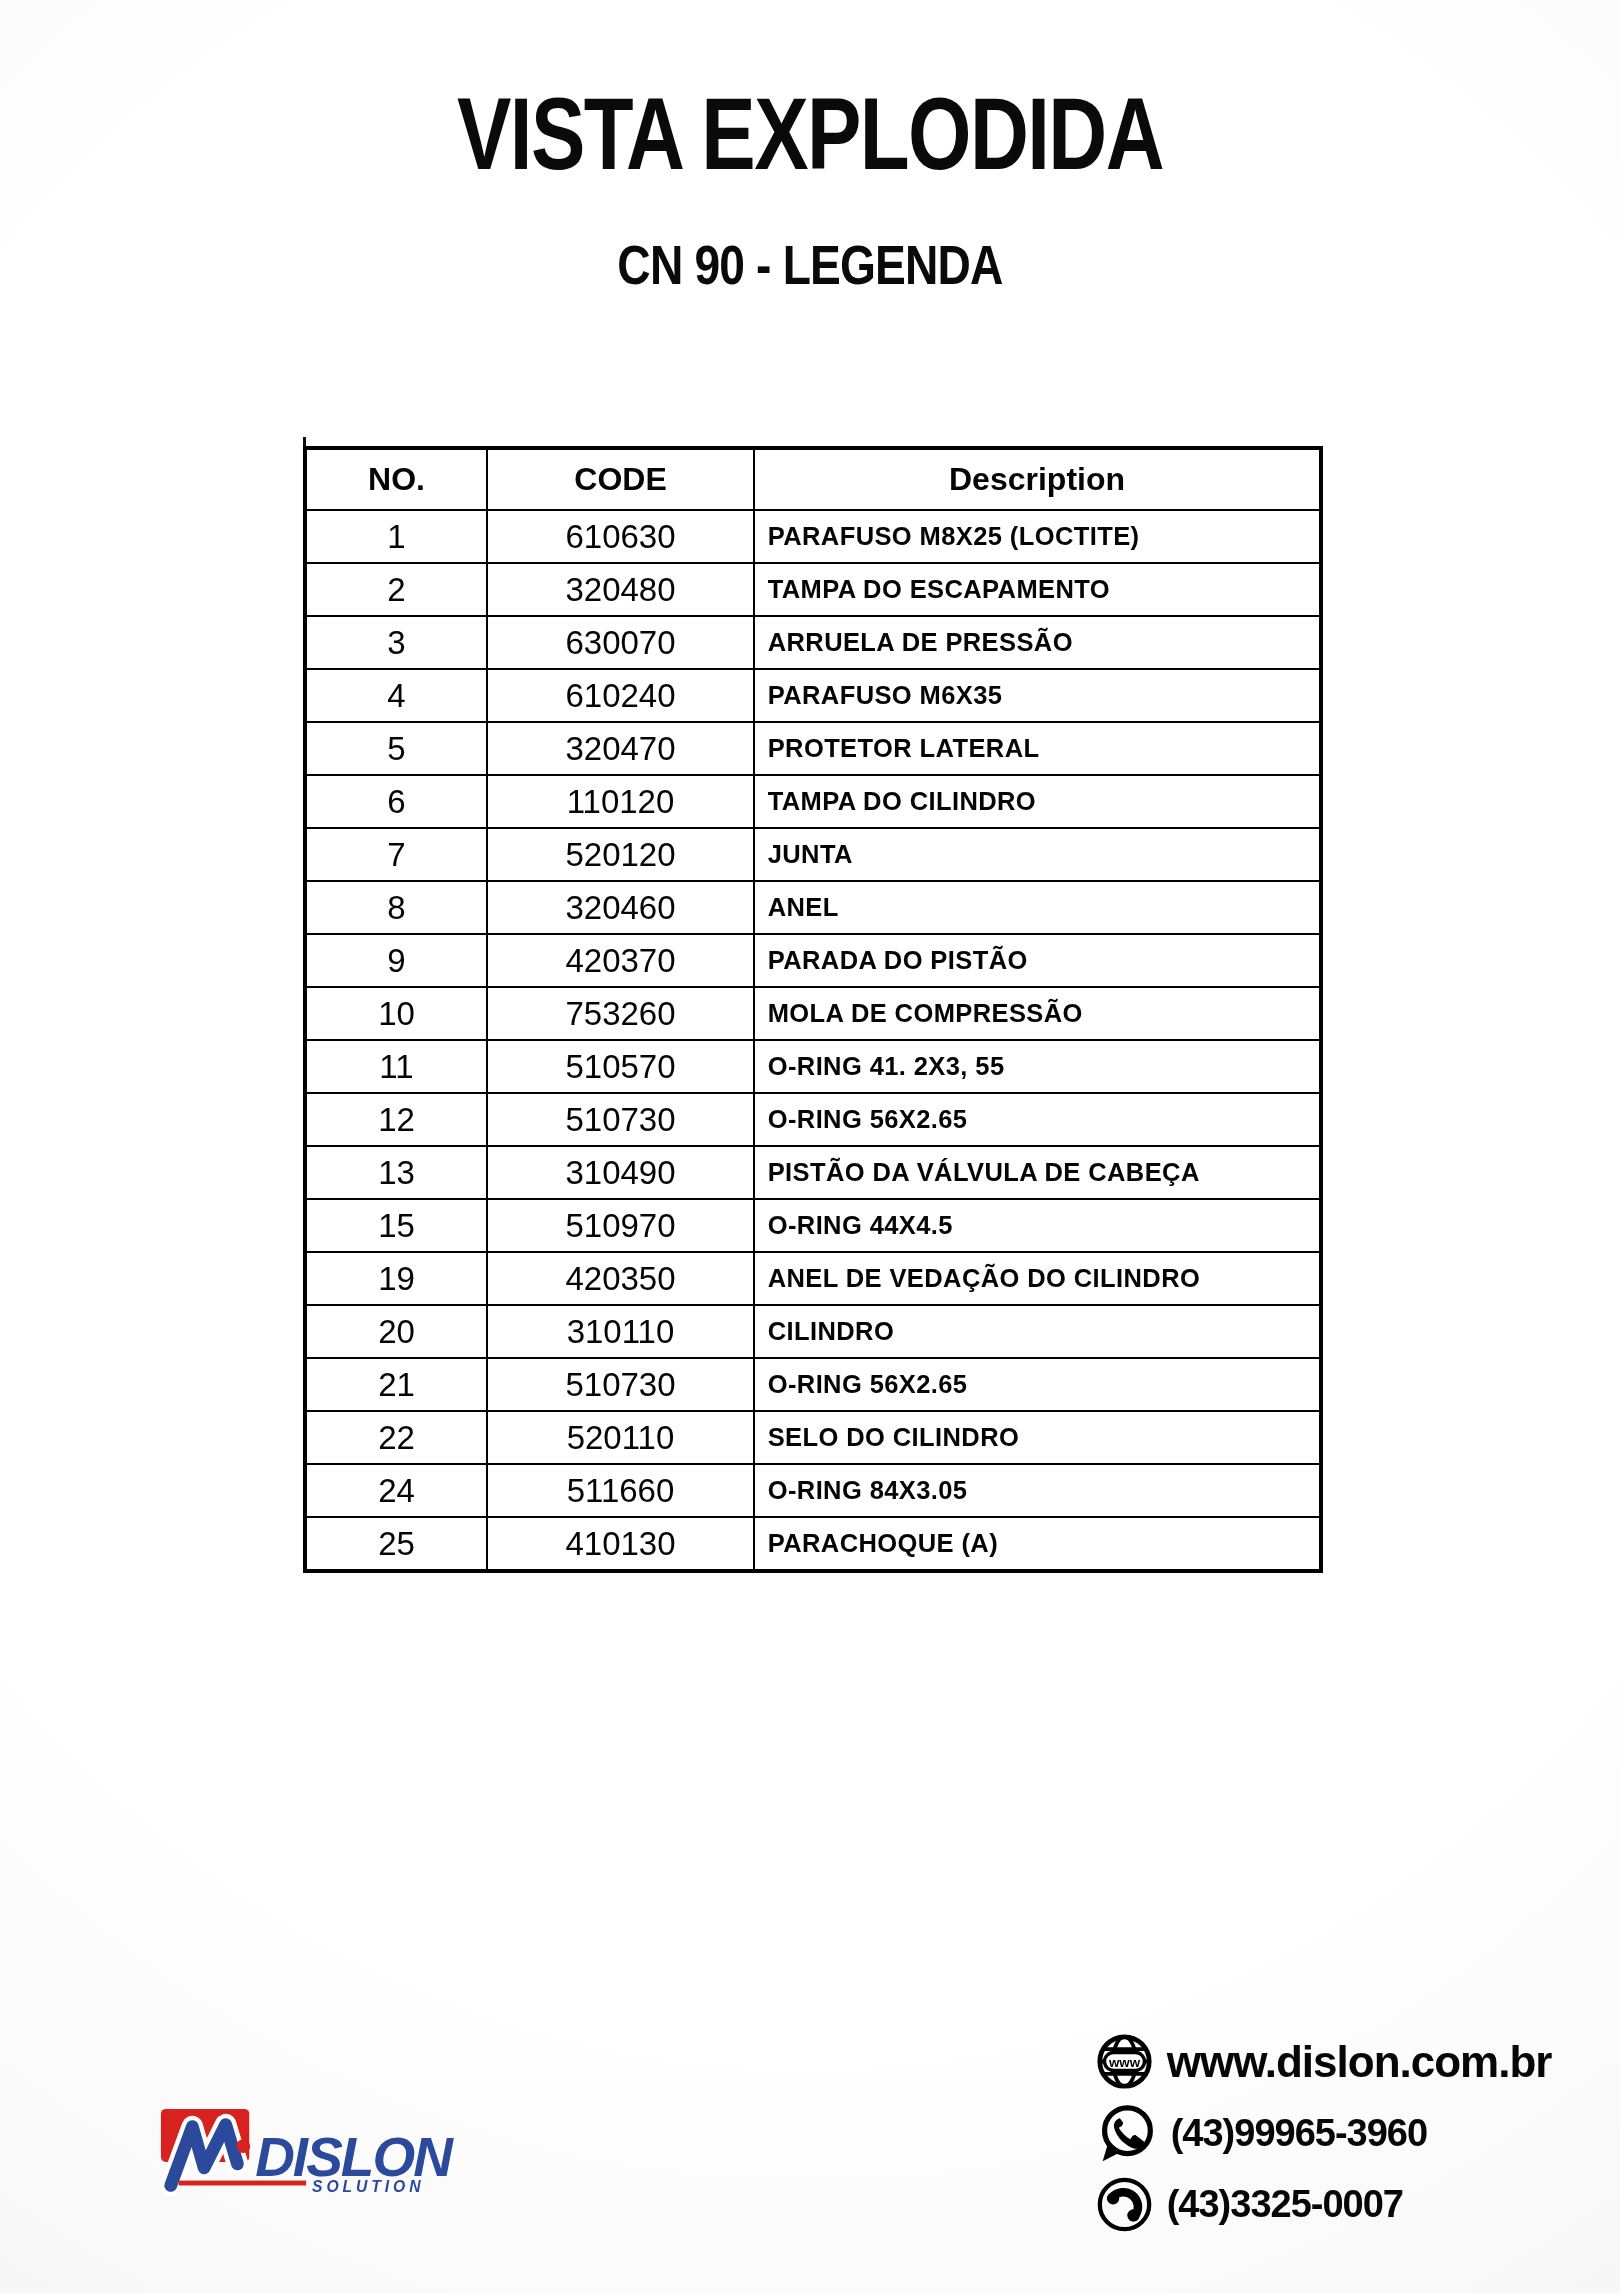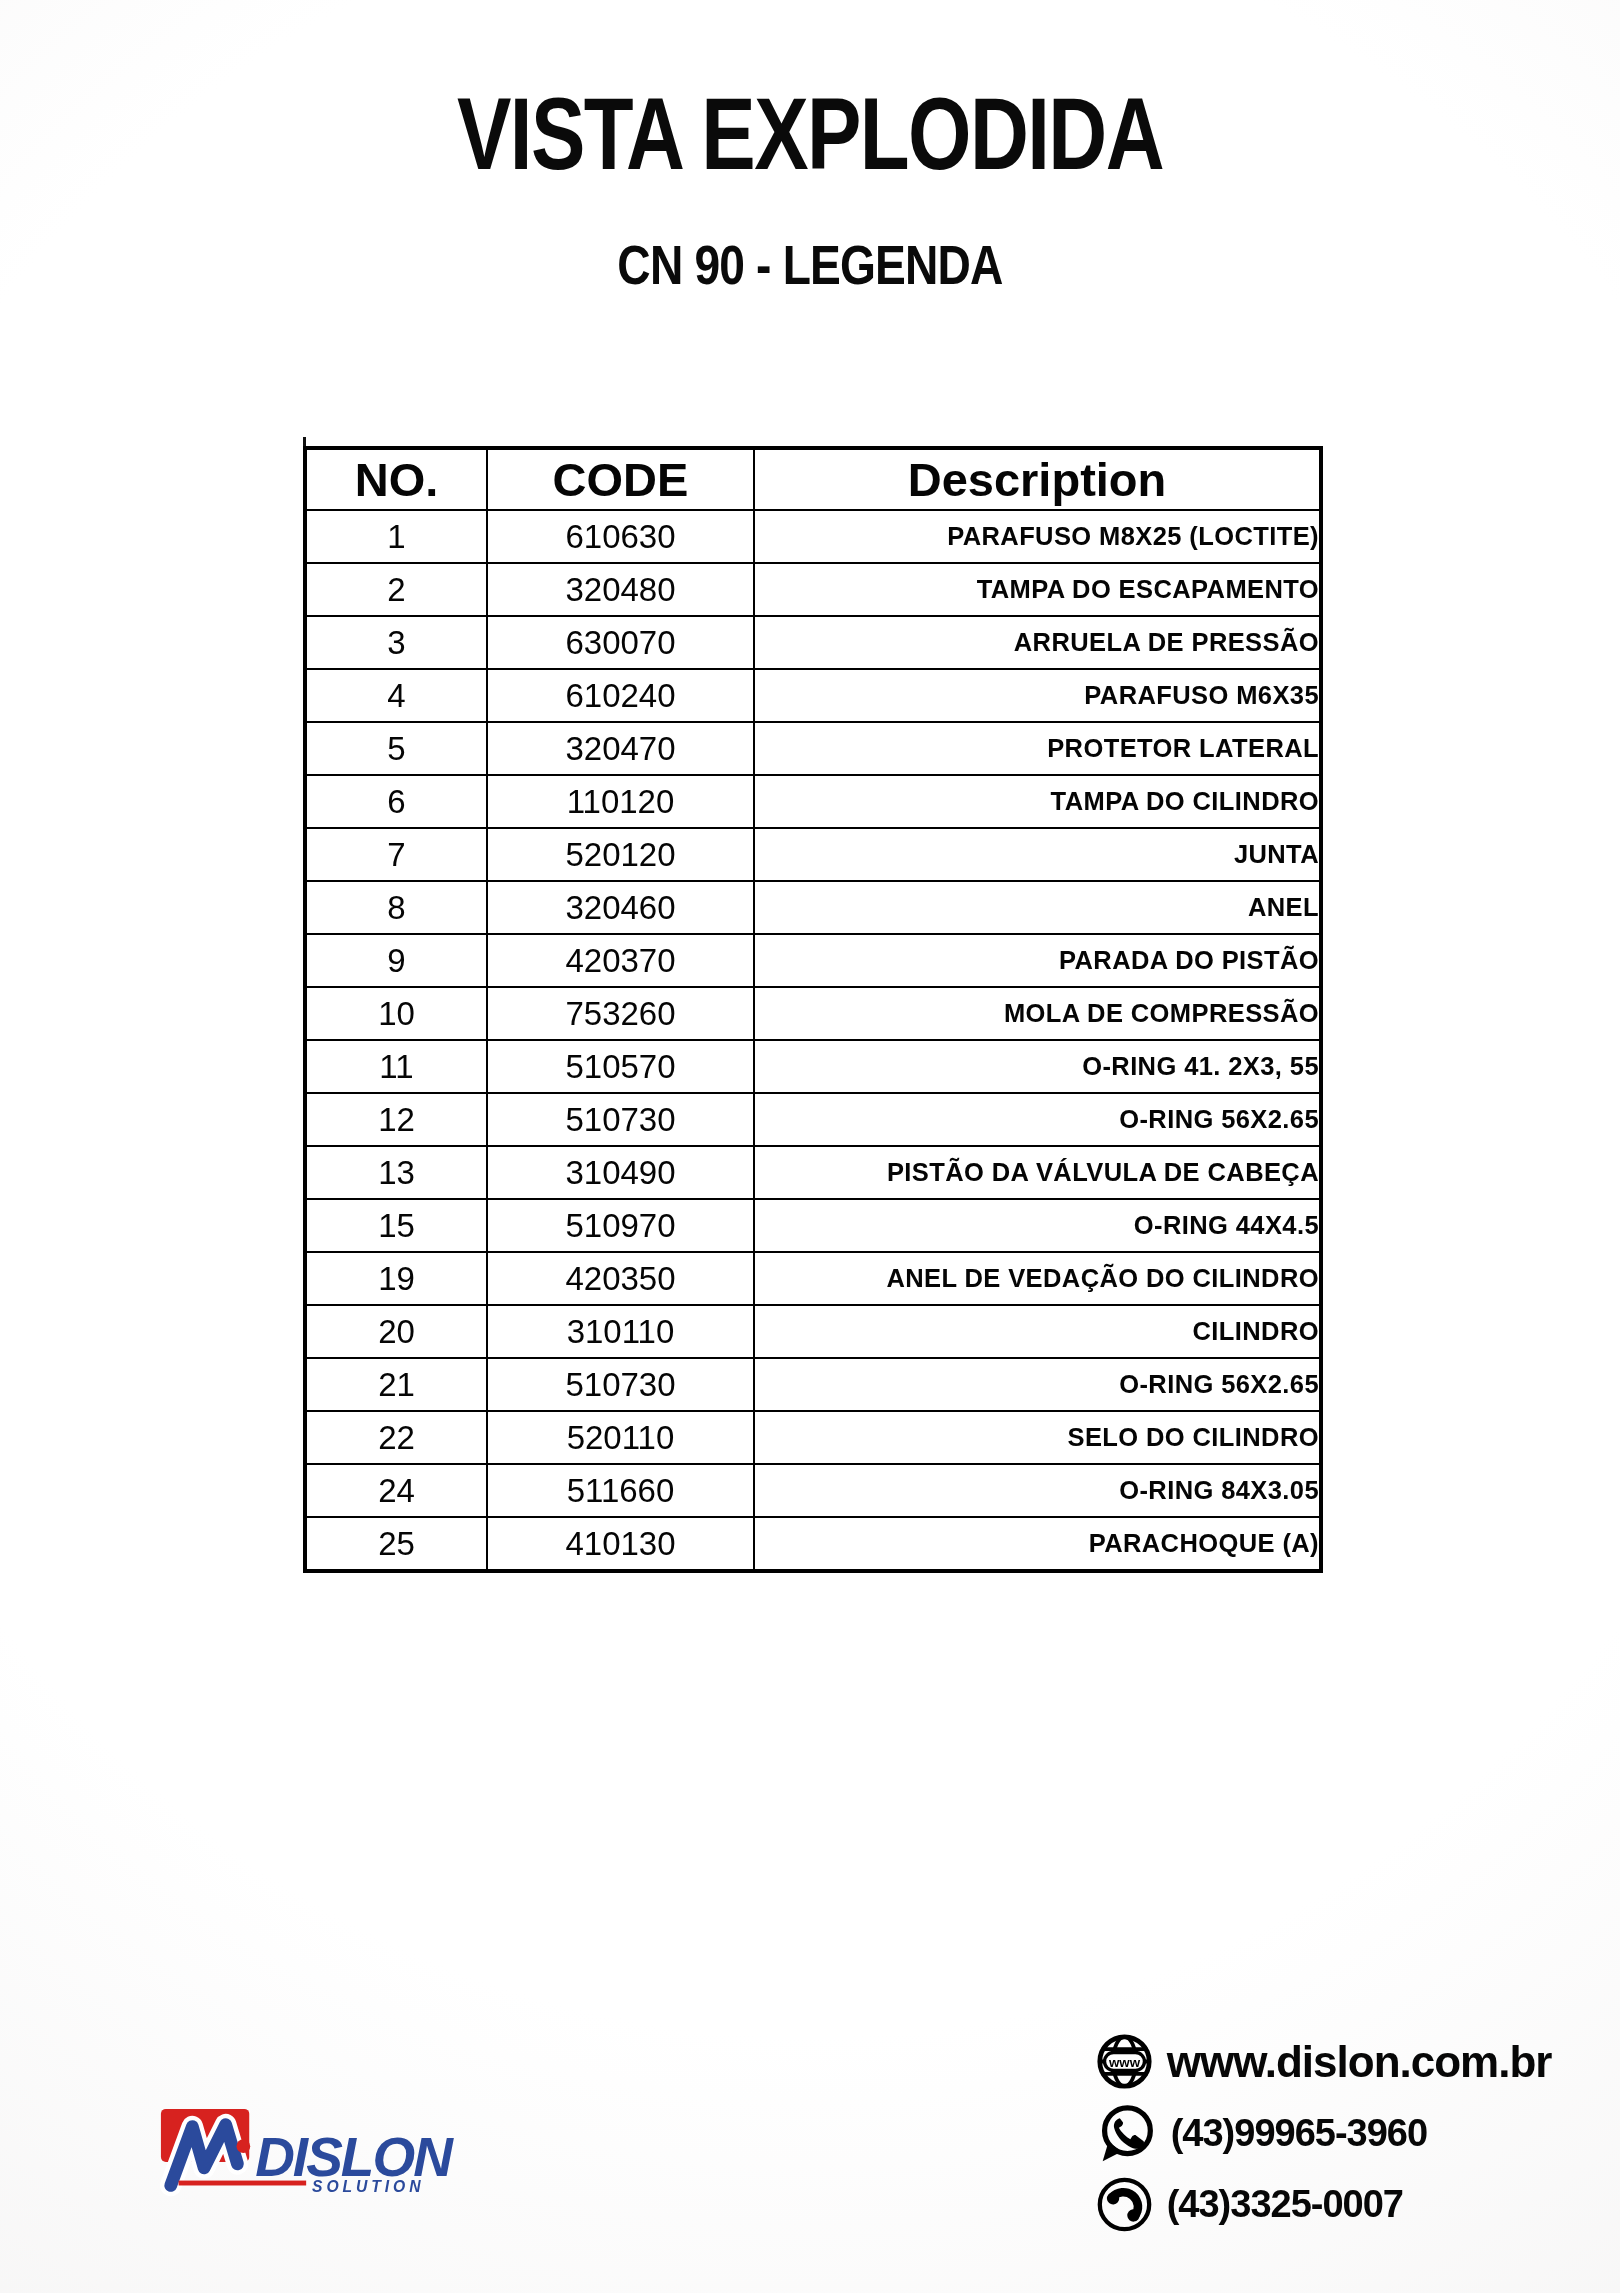--- a/index.html
+++ b/index.html
@@ -32,26 +32,26 @@
     position:absolute;left:303px;top:446px;
   }
   table{
     border-collapse:collapse;
     table-layout:fixed;
     width:1015px;
     background:#fff;
     border:4.9px solid #000;
   }
   th,td{border:2.9px solid #000;overflow:hidden;white-space:nowrap;}
-  th{height:59px;font-size:47px;font-weight:bold;text-align:center;padding:0;}
+  th{height:59px;font-size:32px;font-weight:bold;text-align:center;padding:0;}
   td{height:51px;padding:0;}
   .c-no,.c-code{font-size:33px;text-align:center;font-weight:normal;}
   .c-desc{
     font-size:25.5px;font-weight:bold;letter-spacing:0.4px;
-    text-align:right;padding-left:12.7px;
+    text-align:left;padding-left:12.7px;
   }
   col.w-no{width:182px;}
   col.w-code{width:267px;}
   col.w-desc{width:567px;}
 
   
   .logo{position:absolute;left:157px;top:2103px;}
   .contact{
     position:absolute;left:1096px;
     display:flex;align-items:center;height:61px;

